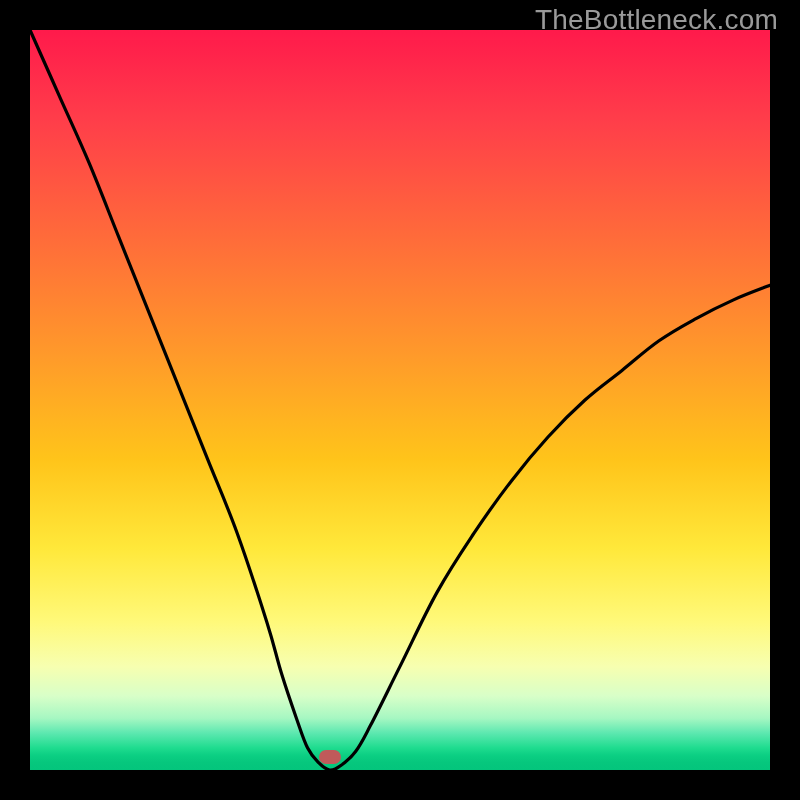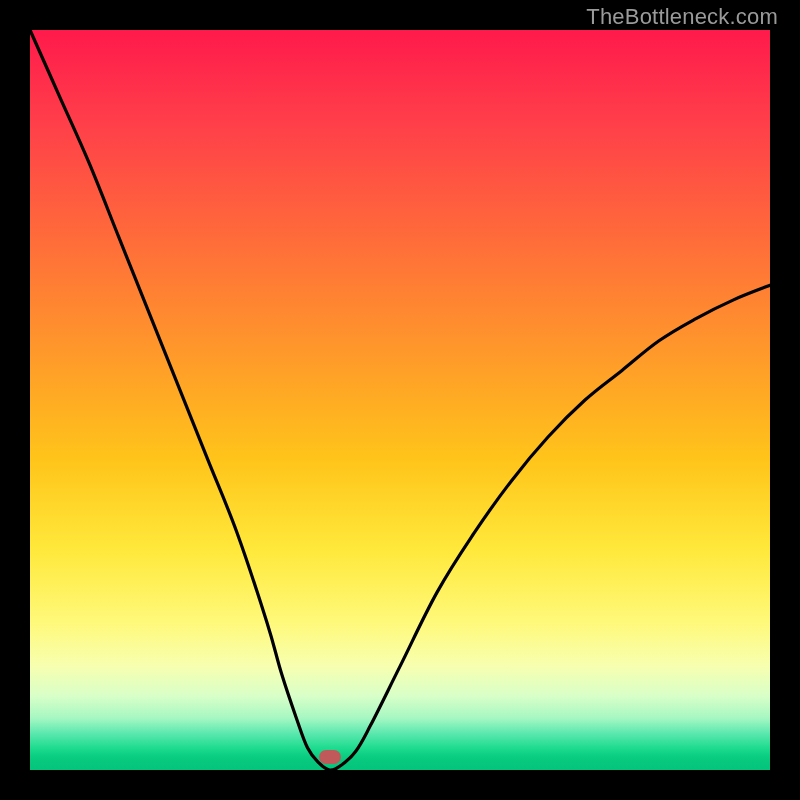--- a/index.html
+++ b/index.html
@@ -62,21 +62,21 @@
     width: 22px;
     height: 14px;
     border-radius: 7px;
     transform: translate(-50%, -50%);
   }
   .watermark {
     position: absolute;
     top: 4px;
     right: 22px;
     color: #9a9a9a;
-    font-size: 22px;
+    font-size: 28px;
     font-weight: 500;
     letter-spacing: 0.2px;
     user-select: none;
   }
 </style>
 </head>
 <body>
 
 <div class="stage">
 

